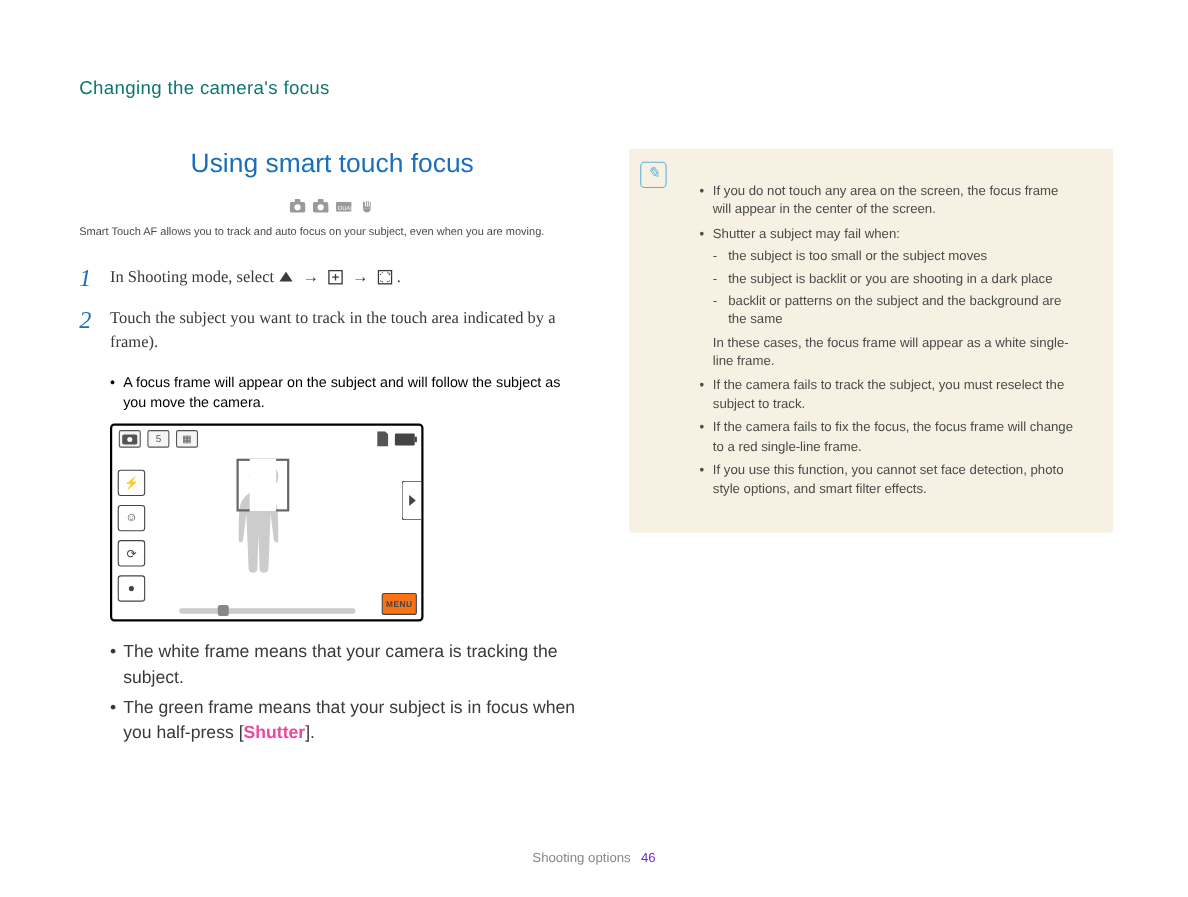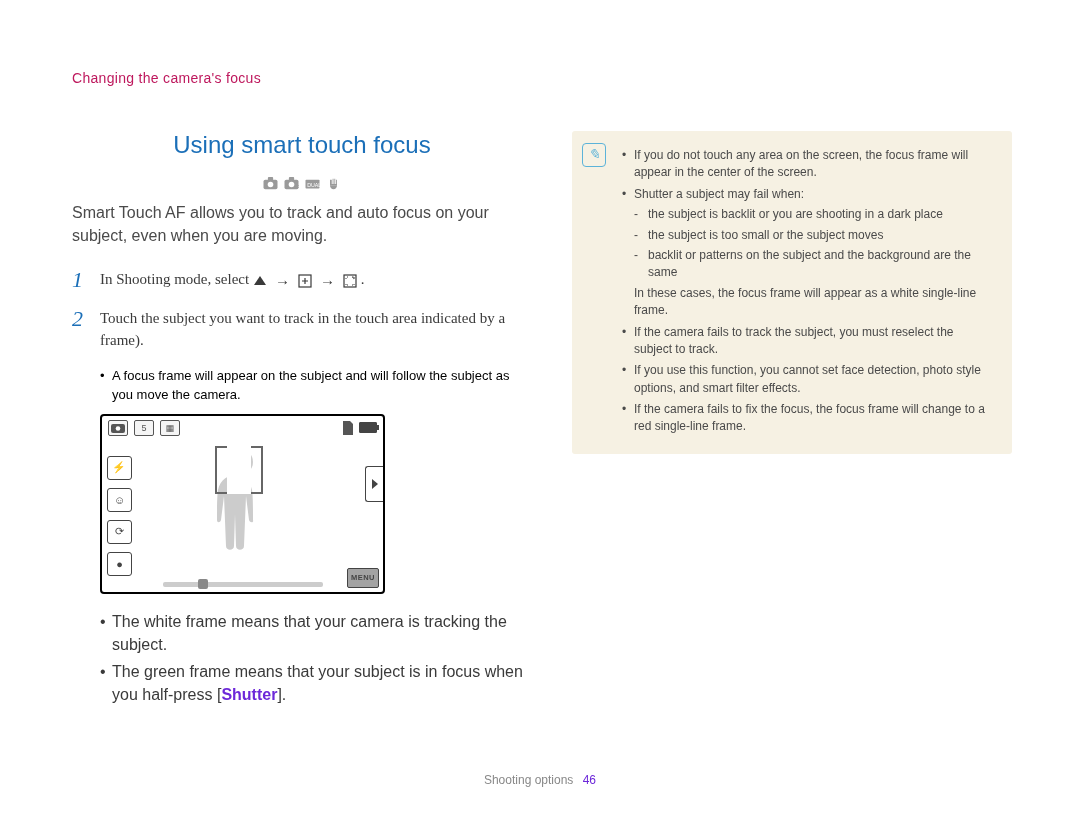--- a/index.html
+++ b/index.html
@@ -8,22 +8,22 @@
     height: 815px;
     font-family: Arial, Helvetica, sans-serif;
     background: #fff;
     color: #3a3a3a;
     position: relative;
   }
   .page {
     padding: 70px 72px 40px 72px;
   }
   .breadcrumb {
-    color: #be185d;
-    font-size: 14px;
+    color: #0f766e;
+    font-size: 17px;
     font-weight: 300;
     letter-spacing: 0.3px;
     margin-bottom: 45px;
   }
   .columns {
     display: flex;
     gap: 40px;
   }
   .left-col { flex: 0 0 460px; }
   .right-col { flex: 1; }
@@ -33,21 +33,21 @@
     font-weight: 400;
     display: flex;
     align-items: center;
     gap: 18px;
     margin-bottom: 10px;
     flex-direction: column;
   }
   .mode-icons { display: inline-flex; gap: 6px; color: #9a9a9a; }
   .mode-icons svg { width: 15px; height: 14px; fill: #9a9a9a; }
   .intro {
-    font-size: 16px;
+    font-size: 10px;
     line-height: 1.45;
     color: #4a4a4a;
     margin-bottom: 22px;
   }
   .step {
     display: flex;
     gap: 10px;
     margin-bottom: 16px;
     font-size: 15px;
     line-height: 1.45;
@@ -133,21 +133,21 @@
   }
   .cs-right-mid::before {
     content: ""; width: 0; height: 0; border-top: 5px solid transparent;
     border-bottom: 5px solid transparent; border-left: 6px solid #444;
   }
   .cs-menu {
     position: absolute; right: 4px; bottom: 4px;
     width: 32px; height: 20px; border: 1px solid #444; border-radius: 2px;
     font-size: 7.5px; font-weight: bold; letter-spacing: 0.5px;
     display: flex; align-items: center; justify-content: center;
-    color: #444; background: #a3a3a3;
+    color: #444; background: #f97316;
   }
   .cs-slider {
     position: absolute; bottom: 5px; left: 50%;
     transform: translateX(-50%);
     width: 160px; height: 5px; background: #ccc; border-radius: 2px;
   }
   .cs-slider::before {
     content: ""; position: absolute; left: 35px; top: -3px;
     width: 10px; height: 10px; background: #888; border-radius: 2px;
   }
@@ -179,40 +179,40 @@
     color: #4a4a4a;
     position: relative;
     width: 440px;
   }
   .note-icon {
     position: absolute; left: 10px; top: 12px;
     width: 24px; height: 24px; border: 1.5px solid #5cb3d9; border-radius: 4px;
     display: flex; align-items: center; justify-content: center;
   }
   .note-icon span { color: #5cb3d9; font-style: italic; font-size: 14px; font-family: serif; }
-  .note-list { margin: 2px; }
+  .note-list { margin: 16px; }
   .note-list > li {
     list-style: none; position: relative; padding-left: 12px; margin-bottom: 4px;
   }
   .note-list > li::before { content: "•"; position: absolute; left: 0; }
   .note-sublist { margin: 3px 0 3px 0; }
   .note-sublist li {
     list-style: none; position: relative; padding-left: 14px; margin-bottom: 3px;
   }
   .note-sublist li::before { content: "-"; position: absolute; left: 0; }
   .footer {
     position: absolute;
     bottom: 28px;
     left: 50%;
     transform: translateX(-50%);
     font-size: 12px;
     color: #888;
   }
   .footer .pnum { color: #6d28d9; margin-left: 6px; }
-  .bold { font-weight: bold; color: #6d28d9; }
+  .bold { font-weight: bold; color: #ec4899; }
 </style>
 </head>
 <body>
 
 <div class="page">
   <div class="breadcrumb">Changing the camera's focus</div>
 
   <div class="columns">
     <div class="left-col">
 
@@ -323,29 +323,29 @@
     <div class="right-col">
       <div class="note-box">
         <div class="note-icon">
             <span>✎</span>
           </div>
         <ul class="note-list">
           <li>If you do not touch any area on the screen, the focus frame will appear in the center of the screen.</li>
           <li>
             <span>Shutter a subject may fail when:</span>
             <ul class="note-sublist">
+              <li>the subject is too small or the subject moves</li>
               <li>the subject is backlit or you are shooting in a dark place</li>
-              <li>the subject is too small or the subject moves</li>
               <li>backlit or patterns on the subject and the background are the same</li>
             </ul>
             <span>In these cases, the focus frame will appear as a white single-line frame.</span>
           </li>
           <li>If the camera fails to track the subject, you must reselect the subject to track.</li>
+          <li>If the camera fails to fix the focus, the focus frame will change to a red single-line frame.</li>
           <li>If you use this function, you cannot set face detection, photo style options, and smart filter effects.</li>
-          <li>If the camera fails to fix the focus, the focus frame will change to a red single-line frame.</li>
         </ul>
       </div>
     </div>
   </div>
 </div>
 
 <div class="footer">
   <span>Shooting options</span>
   <span class="pnum">46</span>
 </div>

